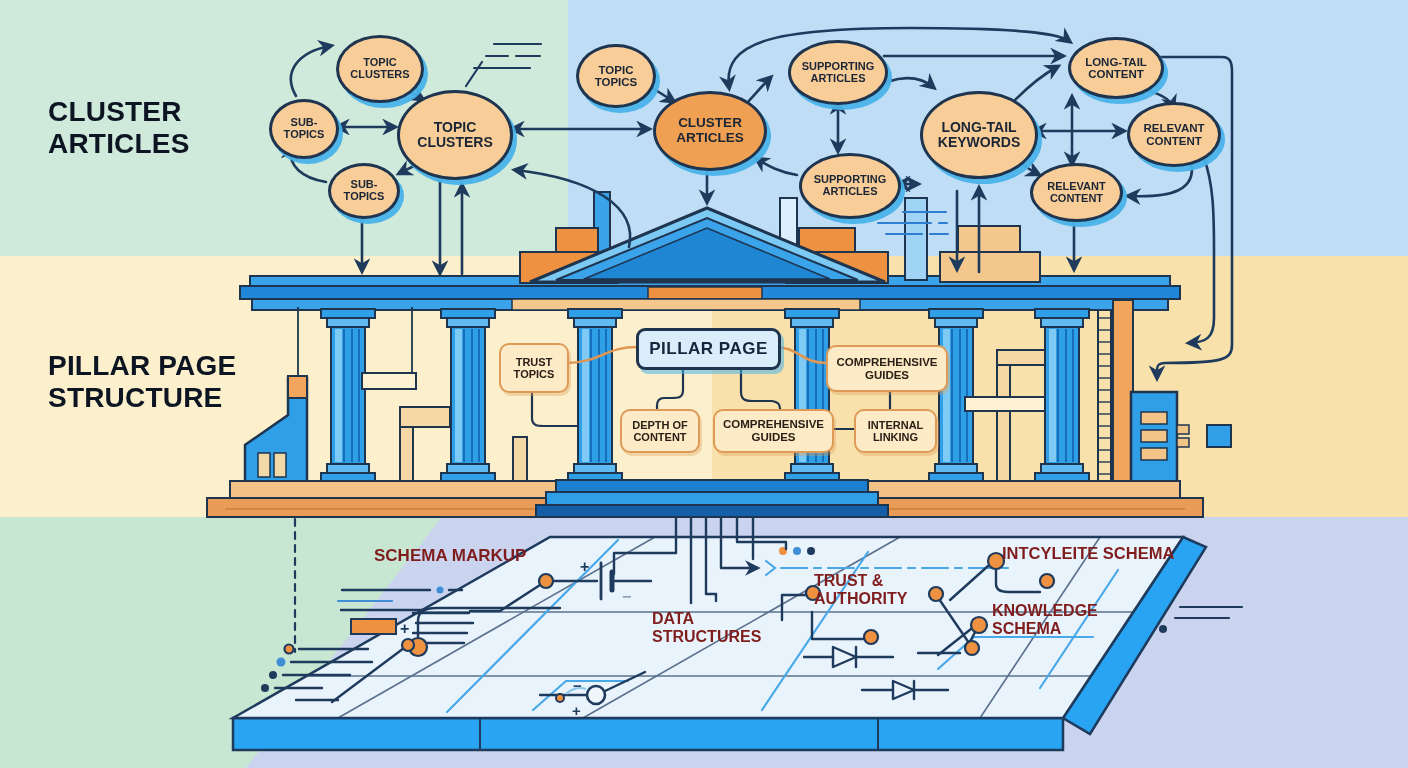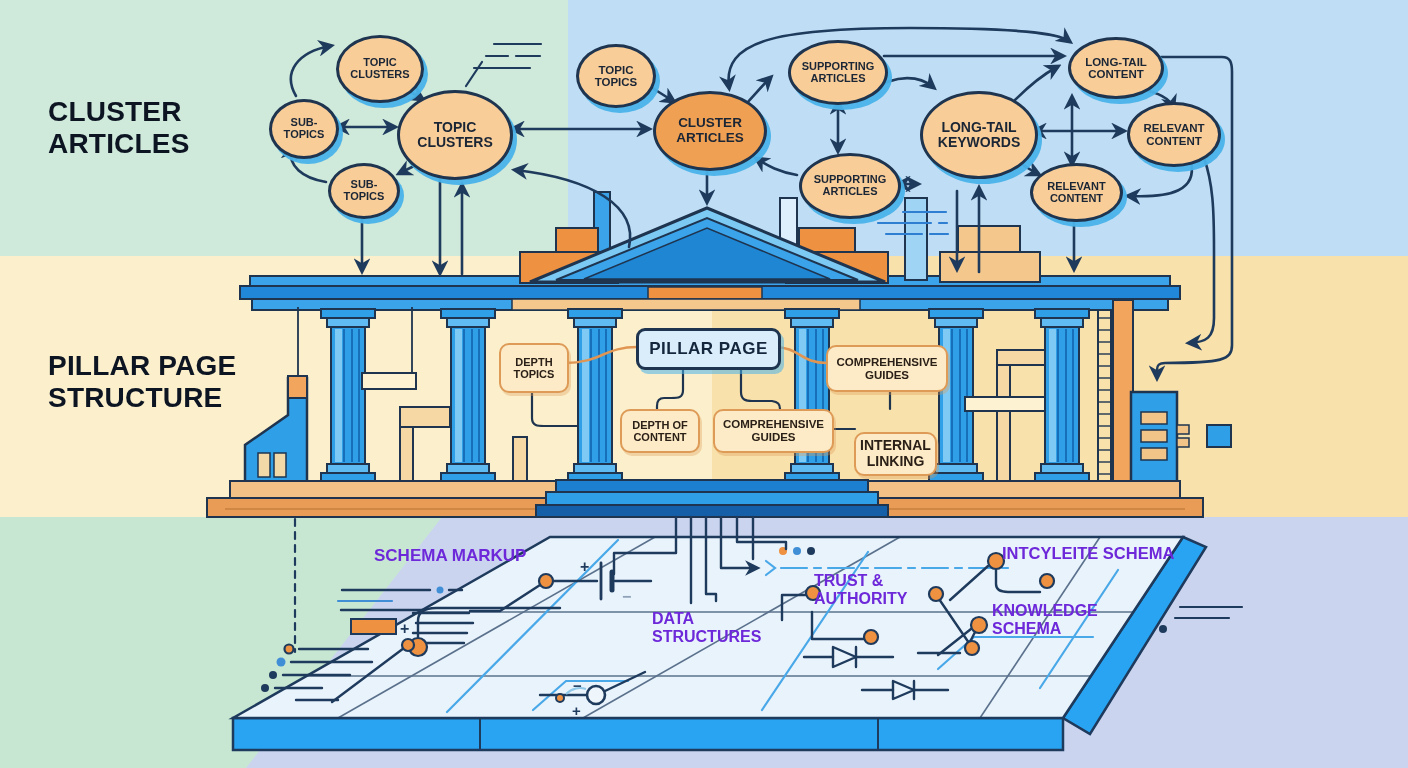--- a/index.html
+++ b/index.html
@@ -8,21 +8,21 @@
   .sec{position:absolute;z-index:2;font-size:28px;font-weight:800;color:#0d1523;line-height:1.15;white-space:pre-line;letter-spacing:.2px;}
   .node{position:absolute;z-index:2;display:flex;align-items:center;justify-content:center;text-align:center;
         border:3px solid #1e344f;border-radius:50%;background:#f8cd98;
         box-shadow:4px 5px 0 rgba(73,178,233,.95);font-weight:700;color:#1a2535;line-height:1.08;white-space:pre-line;}
   .node.hub{background:#f0a052;}
   .tag{position:absolute;z-index:2;display:flex;align-items:center;justify-content:center;text-align:center;
        border:2.5px solid #dd9b57;border-radius:10px;background:#fdeac6;font-weight:700;color:#2a2017;
        line-height:1.12;white-space:pre-line;box-shadow:2px 3px 0 rgba(221,155,87,.35);}
   .tag.pillarpage{border:3px solid #1e344f;background:#d9edfb;color:#14263c;border-radius:9px;
        letter-spacing:.5px;box-shadow:3px 4px 0 rgba(73,178,233,.55);}
-  .blabel{position:absolute;z-index:2;font-weight:800;font-size:16px;color:#6d28d9;white-space:pre-line;line-height:1.12;}
+  .blabel{position:absolute;z-index:2;font-weight:800;font-size:16px;color:#7f1d1d;white-space:pre-line;line-height:1.12;}
 </style>
 </head>
 <body>
 
 <div id="stage">
 
 <svg id="art" width="1408" height="768" viewBox="0 0 1408 768">
   <defs>
     <marker id="ah" viewBox="0 0 10 10" refX="7" refY="5" markerWidth="6.5" markerHeight="6.5" orient="auto-start-reverse">
       <path d="M0 0 L10 5 L0 10 L3 5 Z" fill="#1e3a5c"></path>
@@ -333,30 +333,30 @@
 ARTICLES</div>
 <div class="node" style="left:920px;top:91px;width:112px;height:82px;font-size:14px">LONG-TAIL
 KEYWORDS</div>
 <div class="node" style="left:1068px;top:37px;width:90px;height:56px;font-size:11.5px">LONG-TAIL
 CONTENT</div>
 <div class="node" style="left:1127px;top:102px;width:88px;height:59px;font-size:11.5px">RELEVANT
 CONTENT</div>
 <div class="node" style="left:1030px;top:163px;width:87px;height:53px;font-size:11px">RELEVANT
 CONTENT</div>
 
-<div class="tag" style="left:499px;top:343px;width:66px;height:46px;font-size:11px">DEPTH
+<div class="tag" style="left:499px;top:343px;width:66px;height:46px;font-size:11px">TRUST
 TOPICS</div>
 <div class="tag pillarpage" style="left:636px;top:328px;width:139px;height:36px;font-size:17px;font-weight:800">PILLAR PAGE</div>
 <div class="tag" style="left:826px;top:345px;width:118px;height:43px;font-size:11.5px">COMPREHENSIVE
 GUIDES</div>
 <div class="tag" style="left:620px;top:409px;width:76px;height:40px;font-size:11px">DEPTH OF
 CONTENT</div>
 <div class="tag" style="left:713px;top:409px;width:117px;height:40px;font-size:11.5px">COMPREHENSIVE
 GUIDES</div>
-<div class="tag" style="left:854px;top:432px;width:79px;height:40px;font-size:14px">INTERNAL
+<div class="tag" style="left:854px;top:409px;width:79px;height:40px;font-size:11px">INTERNAL
 LINKING</div>
 
 <div class="blabel" style="left:374px;top:546px;font-size:17px">SCHEMA MARKUP</div>
 <div class="blabel" style="left:652px;top:610px;width:118px;text-align:left">DATA
 STRUCTURES</div>
 <div class="blabel" style="left:814px;top:572px">TRUST &amp;
 AUTHORITY</div>
 <div class="blabel" style="left:1002px;top:544px;font-size:16.5px">INTCYLEITE SCHEMA</div>
 <div class="blabel" style="left:992px;top:602px">KNOWLEDGE
 SCHEMA</div>

